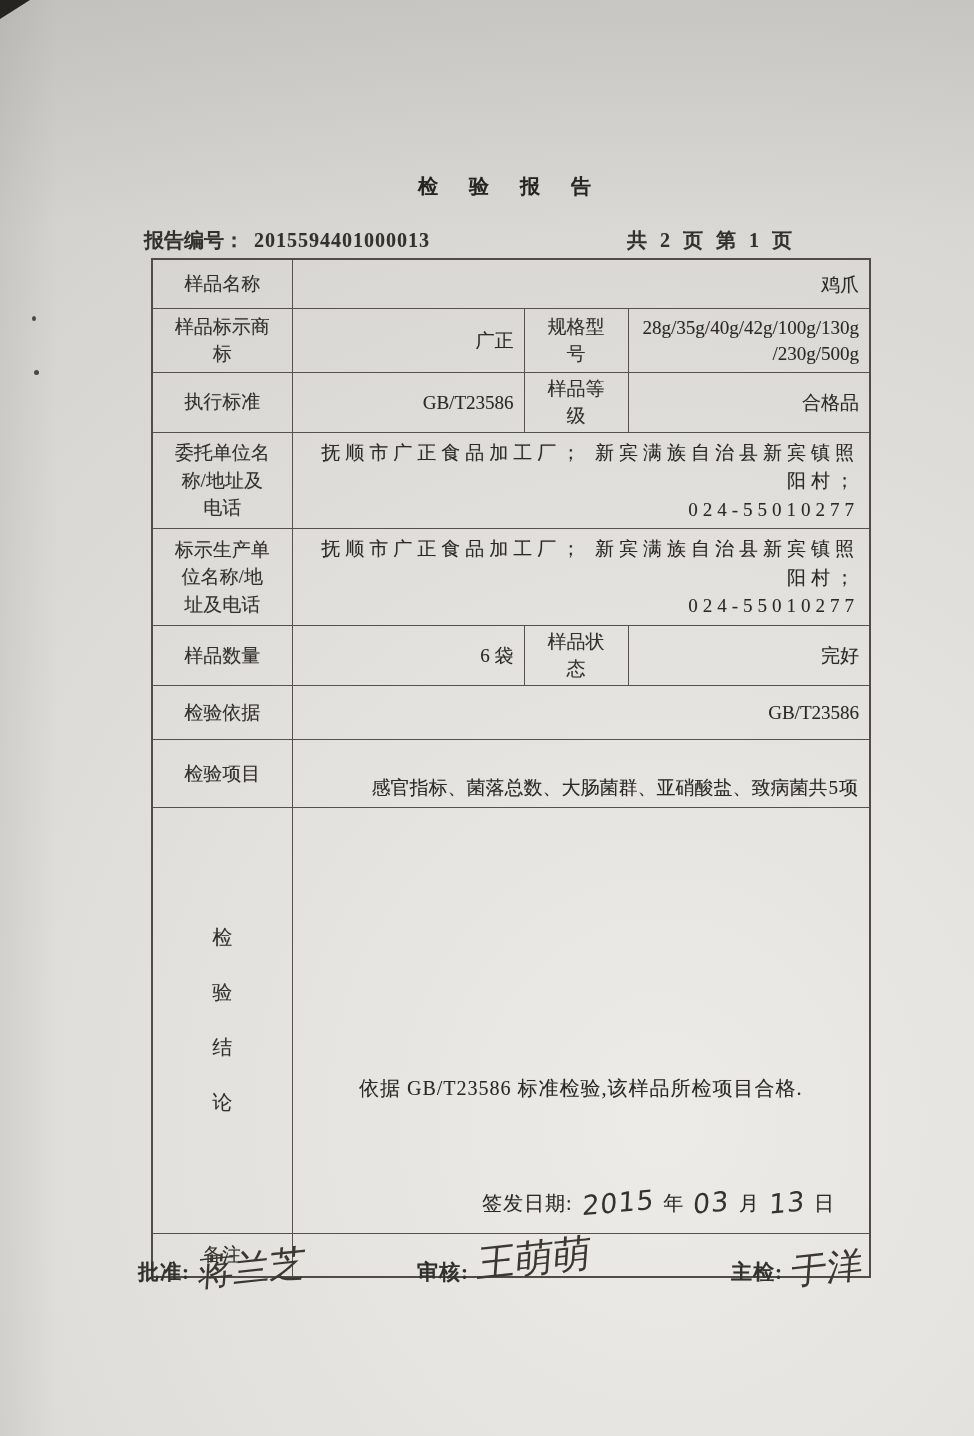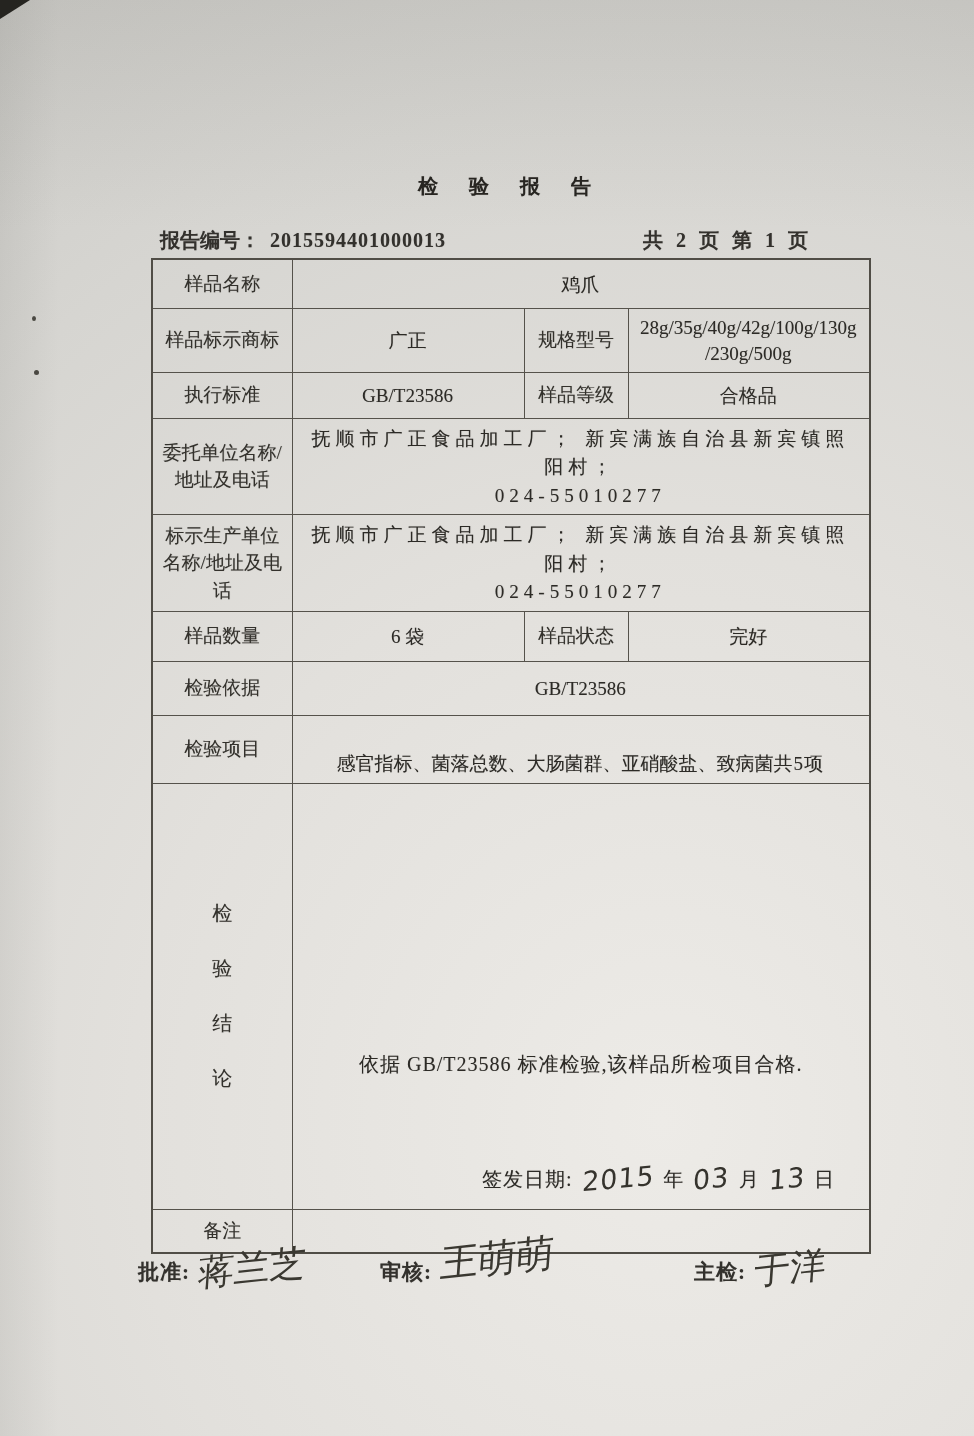--- a/index.html
+++ b/index.html
@@ -30,46 +30,46 @@
     position:absolute;left:152px;top:102px;width:718px;
     text-align:center;font-size:34px;font-weight:bold;
     letter-spacing:3px;white-space:nowrap;color:#272521;
   }
   .doc-subtitle{
     position:absolute;left:152px;top:173px;width:718px;
     text-align:center;font-size:20px;font-weight:bold;
     letter-spacing:13px;color:#272521;
   }
   .meta-line{
-    position:absolute;left:152px;top:227px;width:718px;
+    position:absolute;left:136px;top:227px;width:718px;
     display:flex;justify-content:space-between;align-items:center;
     font-size:20px;font-weight:bold;color:#33312d;
     box-sizing:border-box;padding-left:8px;padding-right:58px;
   }
   .meta-line .num{letter-spacing:1px;margin-left:10px;}
   .pagination{letter-spacing:4px;white-space:nowrap;margin-left:16px;}
 
   table.report{
     position:absolute;left:151px;top:258px;width:718px;
     border-collapse:collapse;table-layout:fixed;
   }
   table.report td{
     border:1.5px solid #55524b;
     font-size:19px;
     vertical-align:middle;
     box-sizing:border-box;
     overflow:hidden;
   }
   table.report{border:2.5px solid #504d46;}
   td.lab{
-    text-align:center;padding:2px 8px;color:#33312c;
+    text-align:center;padding:2px 20px;color:#33312c;
     line-height:1.45;
   }
   td.val{
-    text-align:center;padding:6px 10px 4px 9px;color:#2c2a26;
+    text-align:right;padding:6px 10px 4px 9px;color:#2c2a26;
     white-space:pre-line;line-height:1.5;
   }
   td.val.spread{letter-spacing:5px;}
   td.val.anywrap{overflow-wrap:anywhere;line-height:1.4;}
   .items-count{letter-spacing:1px;}
 
   td.concl-label{padding:0;}
   .vstack{
     display:flex;flex-direction:column;align-items:center;justify-content:center;
     gap:26px;height:100%;font-size:20px;color:#33312c;
@@ -99,21 +99,21 @@
   }
   .sign-group{display:flex;align-items:flex-start;white-space:nowrap;}
   .sign-group .slabel{padding-top:10px;font-weight:bold;letter-spacing:1px;}
   .signature{
     font-family:"DejaVu Sans",sans-serif;
     font-size:36px;color:#3a3831;
     transform:rotate(-6deg) skewX(-10deg);
     display:inline-block;margin-left:8px;line-height:1.1;
     text-shadow:none;
   }
-  .sign-group.g2{margin-left:74px;}
+  .sign-group.g2{margin-left:111px;}
   .sign-group.g2 .signature{font-size:38px;margin-top:-10px;}
   .sign-group.g3{margin-left:140px;}
 </style>
 </head>
 <body>
 
 <div class="page">
 
   <div class="corner-mark"></div>
   <div class="speck s1"></div>

